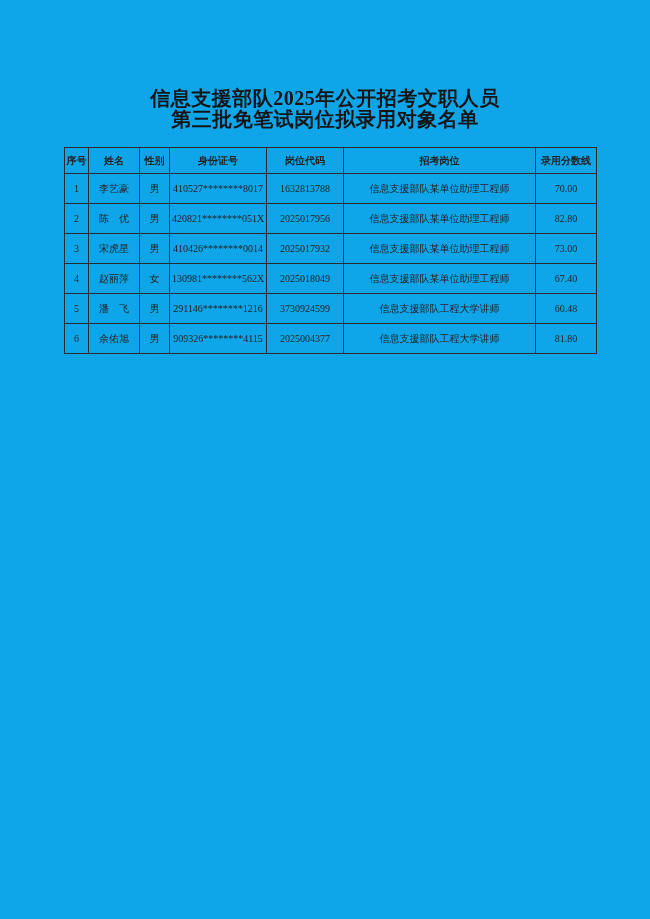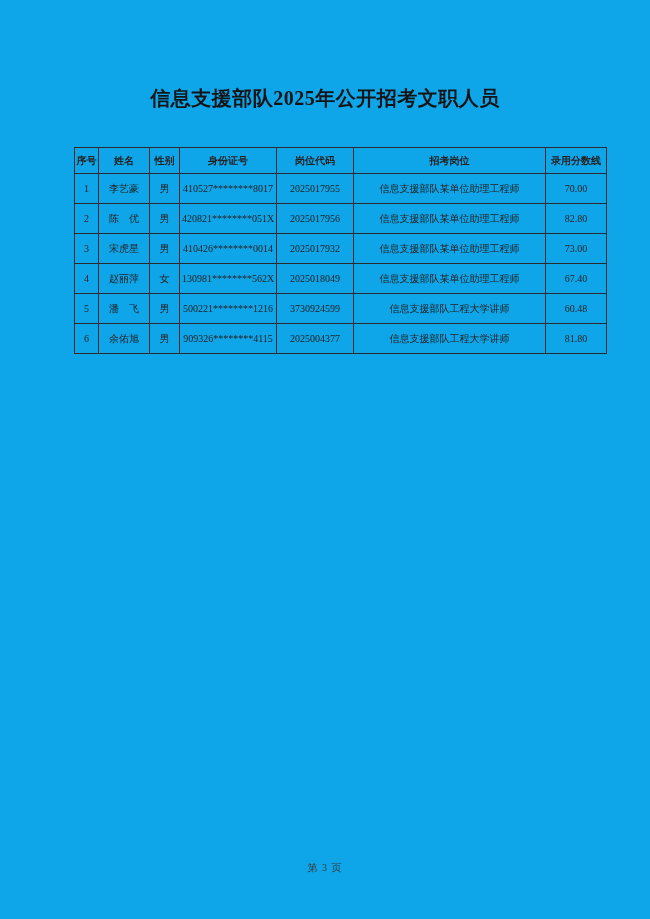--- a/index.html
+++ b/index.html
@@ -25,21 +25,21 @@
     text-align: center;
     font-size: 20px;
     font-weight: bold;
     line-height: 21px;
     letter-spacing: 0.5px;
     color: #141414;
   }
   table.roster {
     position: absolute;
     top: 147px;
-    left: 74px;
+    left: 64px;
     width: 532px;
     border-collapse: collapse;
     table-layout: fixed;
     font-size: 10px;
     color: #222;
   }
   table.roster td, table.roster th {
     border: 1px solid #2b2b2b;
     text-align: center;
     vertical-align: middle;
@@ -69,20 +69,21 @@
     color: #3a3a3a;
   }
 </style>
 </head>
 <body>
 
 <div class="page">
 
   <div class="doc-title">
     <div>信息支援部队2025年公开招考文职人员</div>
+    <div>第三批免笔试岗位拟录用对象名单</div>
   </div>
 
   <table class="roster">
     <colgroup>
       <col class="c-seq">
         <col class="c-name">
         <col class="c-gender">
         <col class="c-id">
       <col class="c-code">
         <col class="c-pos">
@@ -98,21 +99,21 @@
         <th>招考岗位</th>
         <th>录用分数线</th>
       </tr>
     </thead>
     <tbody>
       <tr>
         <td class="cell-seq">1</td>
         <td>李艺豪</td>
         <td>男</td>
         <td class="cell-id">410527********8017</td>
-        <td class="cell-code">2025017955</td>
+        <td class="cell-code">1632813788</td>
         <td>信息支援部队某单位助理工程师</td>
         <td class="cell-score">70.00</td>
       </tr>
       <tr>
         <td class="cell-seq">2</td>
         <td>陈　优</td>
         <td>男</td>
         <td class="cell-id">420821********051X</td>
         <td class="cell-code">2025017956</td>
         <td>信息支援部队某单位助理工程师</td>
@@ -133,34 +134,31 @@
         <td>女</td>
         <td class="cell-id">130981********562X</td>
         <td class="cell-code">2025018049</td>
         <td>信息支援部队某单位助理工程师</td>
         <td class="cell-score">67.40</td>
       </tr>
       <tr>
         <td class="cell-seq">5</td>
         <td>潘　飞</td>
         <td>男</td>
-        <td class="cell-id">500221********1216</td>
+        <td class="cell-id">291146********1216</td>
         <td class="cell-code">3730924599</td>
         <td>信息支援部队工程大学讲师</td>
         <td class="cell-score">60.48</td>
       </tr>
       <tr>
         <td class="cell-seq">6</td>
         <td>余佑旭</td>
         <td>男</td>
         <td class="cell-id">909326********4115</td>
         <td class="cell-code">2025004377</td>
         <td>信息支援部队工程大学讲师</td>
         <td class="cell-score">81.80</td>
       </tr>
     </tbody>
   </table>
 
-  <div class="page-footer">
-    <span>第 3 页</span>
-  </div>
 
 </div>
 
 </body></html>

